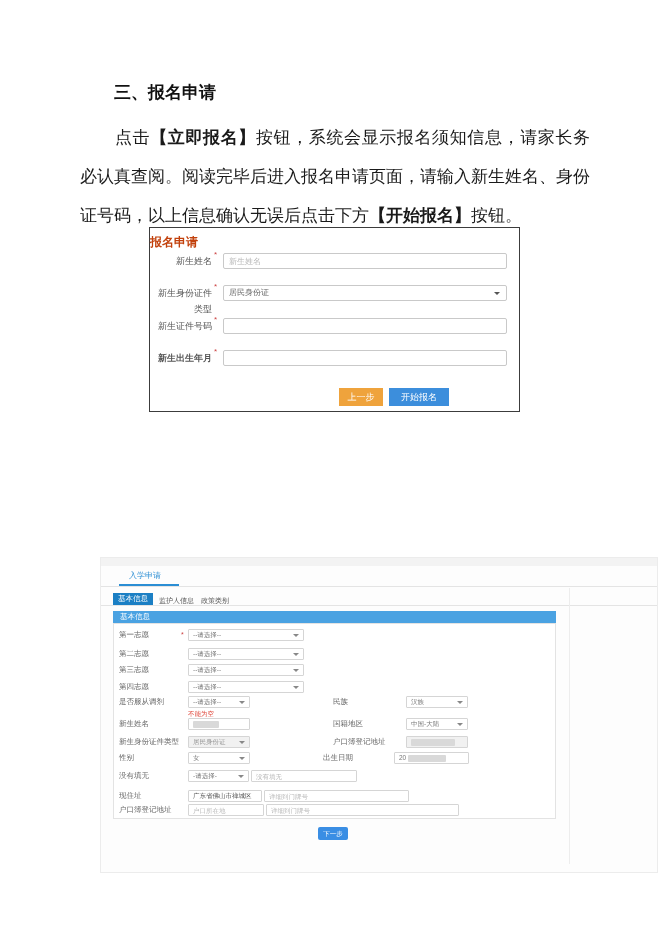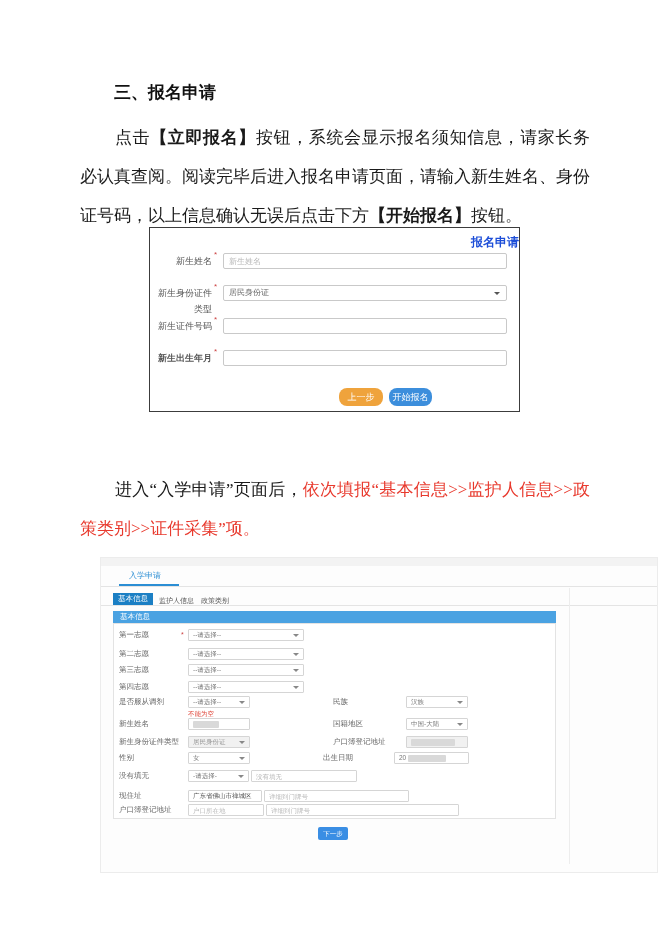--- a/index.html
+++ b/index.html
@@ -23,47 +23,47 @@
   .doc-para b { font-family:"Liberation Sans", sans-serif; }
   .red-text { color:#e8392d; }
   
   .shot1 {
     position:absolute; left:149px; top:227px; width:371px; height:185px;
     background:#fff; border:1px solid #3c3c3c;
     font-family:"Liberation Sans", sans-serif;
   }
   .shot1-title {
     position:absolute; top:6px; left:0; width:100%;
-    text-align:right; font-size:12px; font-weight:bold; color:#1d4ed8;
+    text-align:left; font-size:12px; font-weight:bold; color:#c2410c;
   }
   .f1-label {
     position:absolute; left:0; width:62px; text-align:right;
     font-size:9px; color:#555; line-height:16px;
   }
   .f1-star { position:absolute; left:64px; font-size:8px; color:#cc4444; }
   .f1-ctrl {
     position:absolute; left:73px; width:284px; height:16px;
     border:1px solid #c9c9c9; border-radius:2px; background:#fff;
     font-family:"Liberation Sans", sans-serif;
     font-size:8px; color:#444; line-height:14px; padding:0 5px;
   }
   input.f1-ctrl { outline:none; }
   input.f1-ctrl::placeholder { color:#b5b5b5; }
   .f1-select { line-height:14px; color:#666; }
   .f1-select .arrow {
     position:absolute; right:6px; top:6px; width:0; height:0;
     border:3px solid transparent; border-top-color:#555;
   }
   .f1-btn {
-    position:absolute; top:160px; height:18px; border:none; border-radius:8px;
+    position:absolute; top:160px; height:18px; border:none; border-radius:0;
     color:#fff; font-size:9px; text-align:center; line-height:18px; cursor:pointer;
     font-family:"Liberation Sans", sans-serif;
   }
   .f1-btn-prev { left:189px; width:44px; background:#efa33c; }
-  .f1-btn-start { left:239px; width:43px; background:#3c8edc; }
+  .f1-btn-start { left:239px; width:60px; background:#3c8edc; }
   
   .shot2 {
     position:absolute; left:100px; top:557px; width:558px; height:316px;
     background:#fdfdfd; border:1px solid #ececec;
     font-family:"Liberation Sans", sans-serif;
   }
   .s2-topstrip { position:absolute; left:0; top:0; width:100%; height:8px; background:#f3f3f3; }
   .s2-pagetab { position:absolute; left:28px; top:12px; font-size:8px; color:#2b8ed4; }
   .s2-pagetab-underline { position:absolute; left:18px; top:26px; width:60px; height:2px; background:#2b8ed4; }
   .s2-hair { position:absolute; left:0; width:100%; height:1px; background:#e4e4e4; }
@@ -128,21 +128,20 @@
 
     <div class="f1-label" style="top:122px;font-weight:bold;">新生出生年月</div>
     <span class="f1-star" style="top:119px;">*</span>
     <input class="f1-ctrl" style="top: 122px;" type="text">
 
     <button class="f1-btn f1-btn-prev">上一步</button>
     <button class="f1-btn f1-btn-start">开始报名</button>
   </div>
 
 
-  <p class="doc-para" style="top:470px;"><span>进入“入学申请”页面后，</span><span class="red-text">依次填报“基本信息&gt;&gt;监护人信息&gt;&gt;政策类别&gt;&gt;证件采集”项。</span></p>
 
   <div class="shot2">
     <div class="s2-topstrip"></div>
 
     <div class="s2-pagetab">入学申请</div>
     <div class="s2-pagetab-underline"></div>
     <div class="s2-hair" style="top:28px;"></div>
 
     <div class="s2-tab-active">基本信息</div>
     <div class="s2-tab" style="left:58px;">监护人信息</div>

